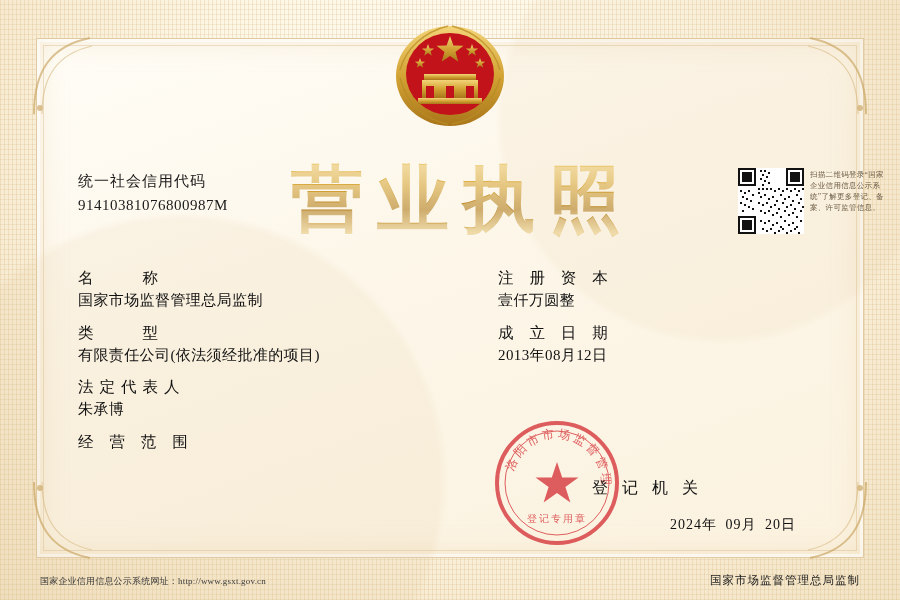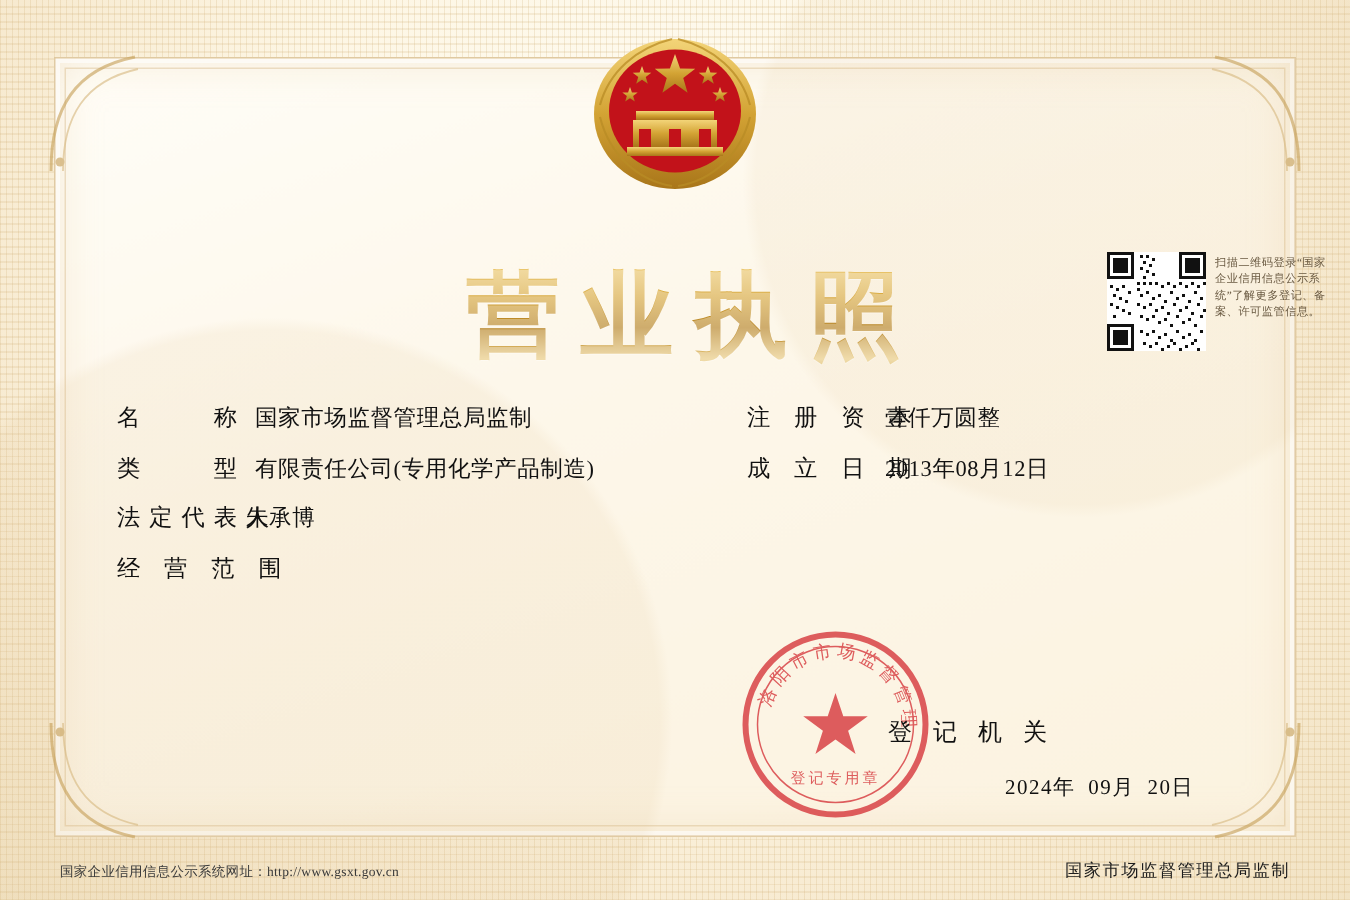--- a/index.html
+++ b/index.html
@@ -63,25 +63,25 @@
     transform: translateX(-50%);
     width: 132px;
     height: 118px;
     z-index: 5;
   }
 
   
   .title {
     position: absolute;
     left: 246px;
-    top: 168px;
+    top: 152px;
     width: 420px;
     text-align: center;
     font-family: "Liberation Serif", serif;
-    font-size: 62px;
+    font-size: 72px;
     font-weight: bold;
     letter-spacing: 14px;
     text-indent: 14px;
     background: linear-gradient(180deg, #f6d98a 0%, #d8a93f 35%, #b4801f 60%, #e8c97e 85%, #c9961f 100%);
     -webkit-background-clip: text;
     background-clip: text;
     color: transparent;
     text-shadow: 0 1px 0 rgba(255,255,255,0.35);
     z-index: 4;
   }
@@ -142,20 +142,21 @@
     position: absolute;
     left: 498px;
     top: 268px;
     width: 330px;
     z-index: 4;
   }
   .row {
     display: flex;
     align-items: flex-start;
     margin-bottom: 11px;
+    flex-direction: column;
   }
   .f-label {
     flex: 0 0 auto;
     width: 92px;
     font-size: 15.5px;
     color: #111;
     letter-spacing: 6px;
     white-space: nowrap;
   }
   .f-label.narrow { width: 86px; }
@@ -297,20 +298,24 @@
     <g stroke="#b98c25" stroke-width="1.4" fill="none" opacity="0.75">
       <path d="M16 56 C22 34 40 18 64 12"></path>
       <path d="M116 56 C110 34 92 18 68 12"></path>
       <path d="M16 64 C22 88 40 106 64 110"></path>
       <path d="M116 64 C110 88 92 106 68 110"></path>
     </g>
   </svg>
 
   <div class="title">营业执照</div>
 
+  <div class="credit-block">
+    <div class="credit-label">统一社会信用代码</div>
+    <div class="credit-value">91410381076800987M</div>
+  </div>
 
   <div class="qr-wrap">
     <svg class="qr" viewBox="0 0 33 33" shape-rendering="crispEdges">
       <rect width="33" height="33" fill="#ffffff"></rect>
       <g fill="#111111">
         <rect x="0" y="0" width="9" height="9"></rect>
           <rect x="1" y="1" width="7" height="7" fill="#fff"></rect>
           <rect x="2" y="2" width="5" height="5"></rect>
         <rect x="24" y="0" width="9" height="9"></rect>
           <rect x="25" y="1" width="7" height="7" fill="#fff"></rect>
@@ -412,21 +417,21 @@
     <div class="qr-note">扫描二维码登录“国家企业信用信息公示系统”了解更多登记、备案、许可监管信息。</div>
   </div>
 
   <div class="fields-left">
     <div class="row">
       <div class="f-label">名　　称</div>
       <div class="f-value big">国家市场监督管理总局监制</div>
     </div>
     <div class="row">
       <div class="f-label">类　　型</div>
-      <div class="f-value big">有限责任公司(专用化学产品制造)</div>
+      <div class="f-value big">有限责任公司(依法须经批准的项目)</div>
     </div>
     <div class="row">
       <div class="f-label narrow">法定代表人</div>
       <div class="f-value big">朱承博</div>
     </div>
     <div class="row">
       <div class="f-label">经 营 范 围</div>
     </div>
   </div>
 

